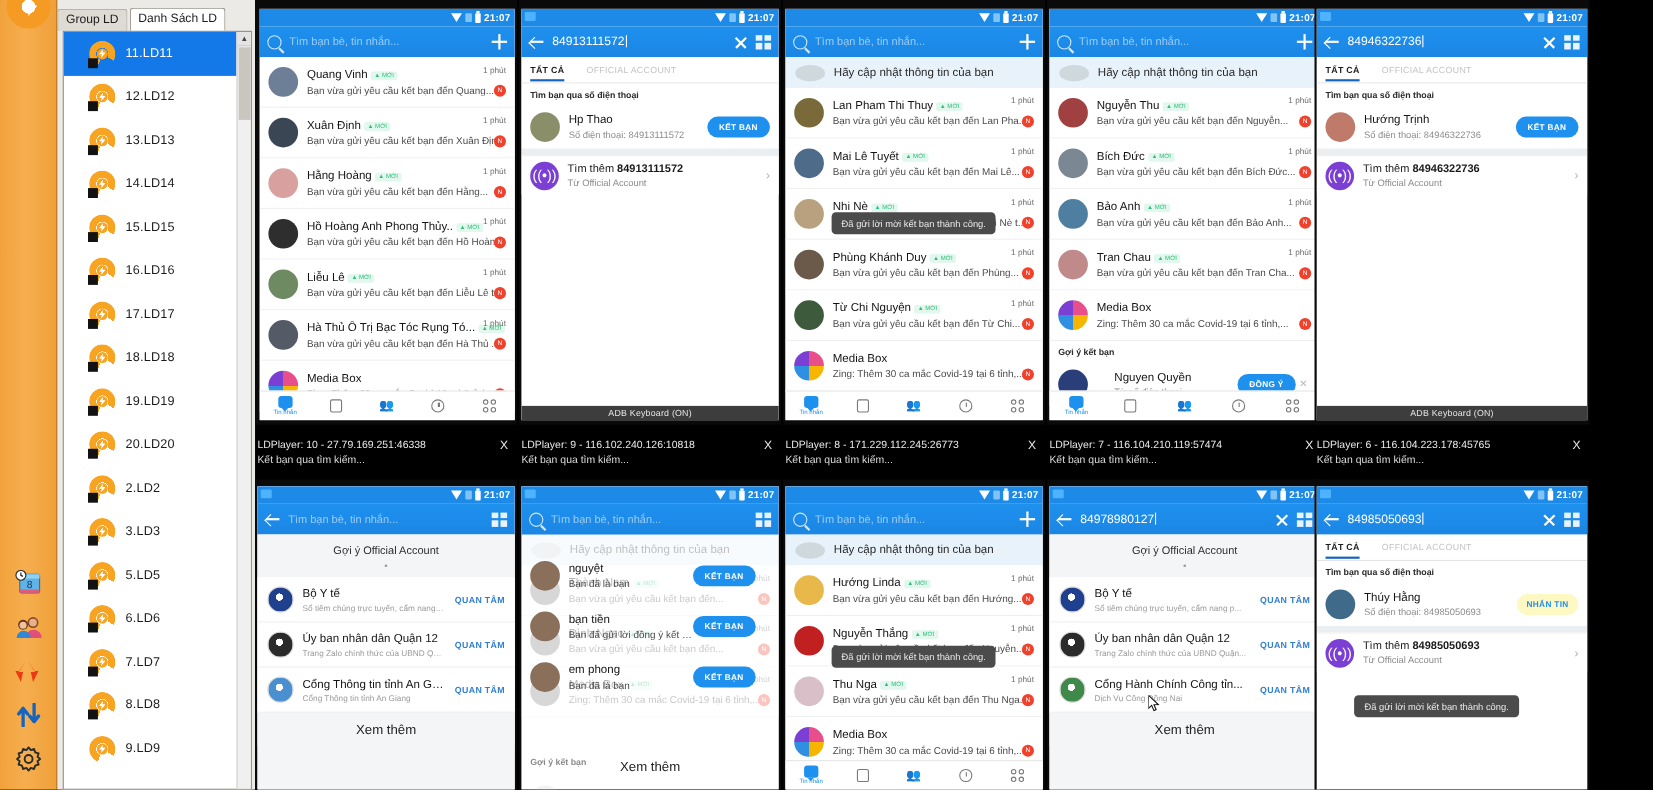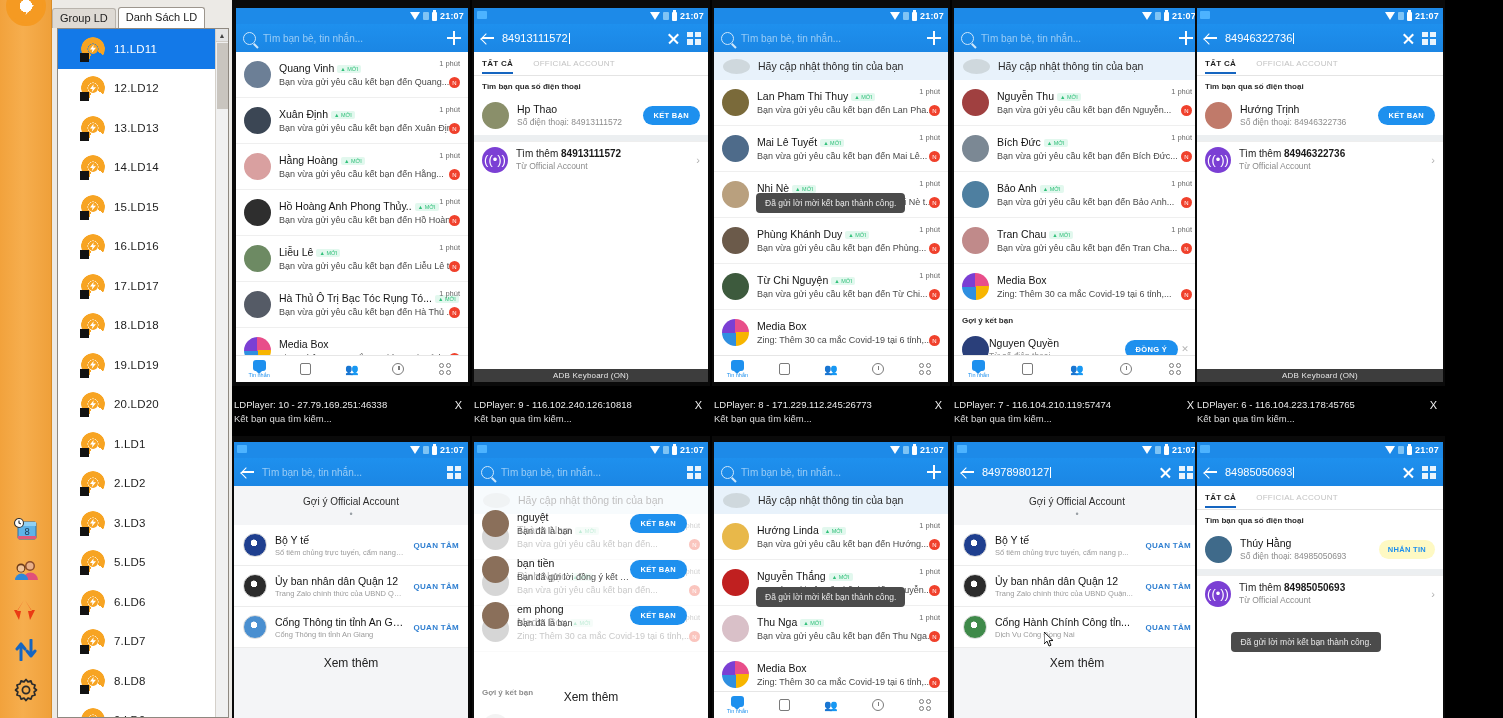--- a/index.html
+++ b/index.html
@@ -323,29 +323,20 @@
     </div>
     <div class="ld-name">20.LD20</div>
   </div>
   <div class="ld-row ">
     <div class="ld-ic">
       <div class="ring"></div>
               <div class="core"></div>
               <div class="bolt"></div>
               <div class="sq"></div>
     </div>
-    <div class="ld-name">1.LD1</div>
-  </div>
-  <div class="ld-row ">
-    <div class="ld-ic">
-      <div class="ring"></div>
-              <div class="core"></div>
-              <div class="bolt"></div>
-              <div class="sq"></div>
-    </div>
     <div class="ld-name">2.LD2</div>
   </div>
   <div class="ld-row ">
     <div class="ld-ic">
       <div class="ring"></div>
               <div class="core"></div>
               <div class="bolt"></div>
               <div class="sq"></div>
     </div>
     <div class="ld-name">3.LD3</div>
@@ -712,21 +703,21 @@
     <div class="rbody">
       <div class="rname">Media Box</div>
       <div class="rsub">Zing: Thêm 30 ca mắc Covid-19 tại 6 tỉnh,...</div>
     </div>
 
     <div class="rdot">N</div>
   </div>
           <div class="sect">Gợi ý kết bạn</div>
       <div class="presult">
         <div class="av" style="background:#2a3f7a"></div>
-        <div style="flex:1;margin-left:0">
+        <div style="flex:1;margin-left:24px">
           <div class="pr-name">Nguyen Quyền</div>
           <div class="pr-sub">Từ số điện thoại</div>
         </div>
         <div class="btn-pill">ĐỒNG Ý</div>
         <div style="width:14px;text-align:center;color:#b5b5b5;font-size:9px">✕</div>
       </div>
           <div class="bnav">
             <div>
               <div class="bn-chat"></div>
       <div class="lbl">Tin nhắn</div>

